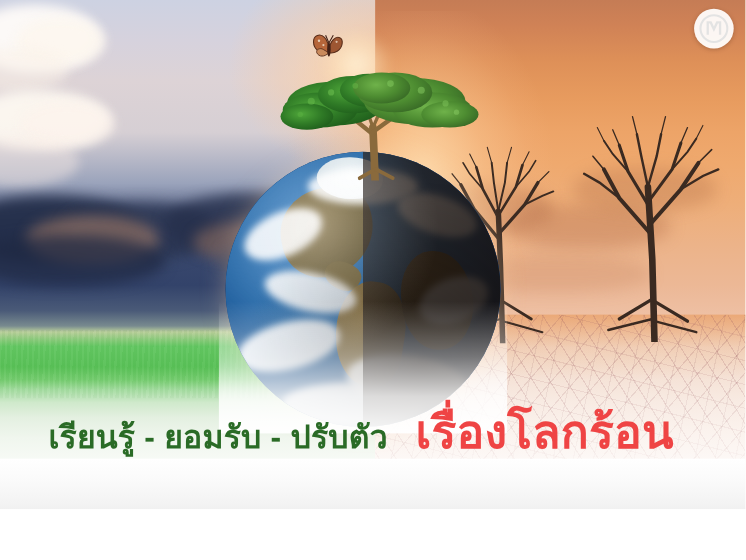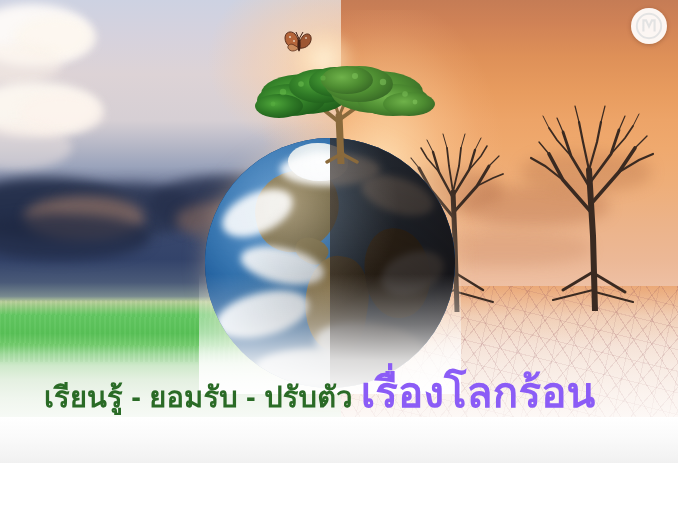--- a/index.html
+++ b/index.html
@@ -282,22 +282,22 @@
   .hl-green {
     font-size: 29px;
     font-weight: 700;
     letter-spacing: .2px;
     color: #2a6b26;
   }
   .hl-dark {
     font-size: 42px;
     font-weight: 700;
     letter-spacing: .2px;
-    color: #8b5cf6;
-    margin-left: 8px;
+    color: #ef4444;
+    margin-left: 25px;
   }
 
   
   .hero-foot {
     position: absolute; left: 0; bottom: 0;
     width: 678px; height: 46px;
     background: linear-gradient(to bottom,
       rgba(255,255,255,1) 0%, rgba(250,250,250,1) 45%,
       rgba(243,243,243,1) 88%, rgba(240,240,240,1) 100%);
     z-index: 30;

